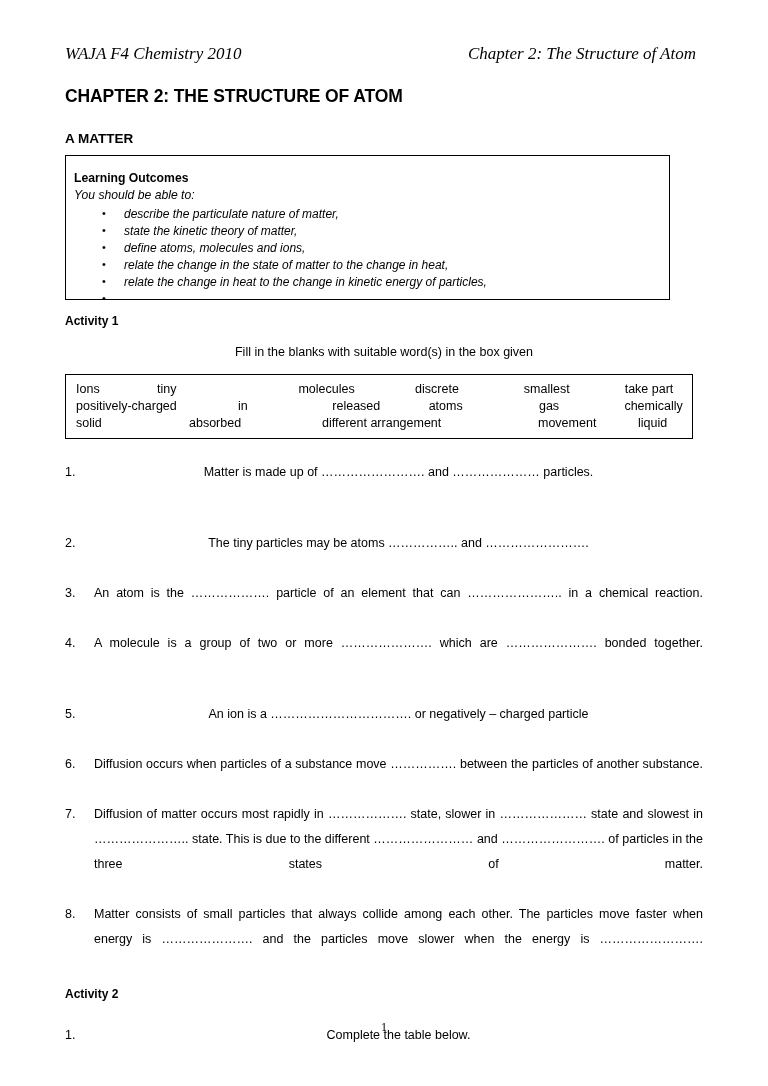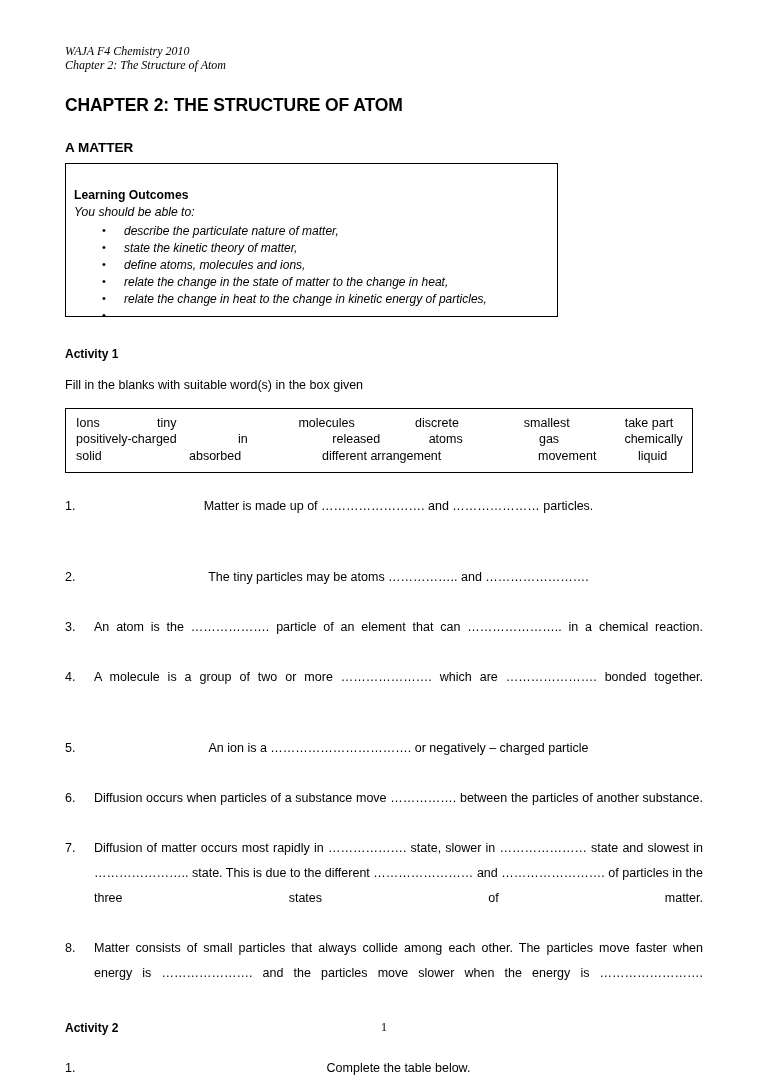--- a/index.html
+++ b/index.html
@@ -19,28 +19,27 @@
   .page {
     position: relative;
     width: 768px;
     height: 1086px;
     padding: 44px 65px 0 65px;
   }
 
   
   .runhead {
     display: flex;
-    justify-content: center;
+    justify-content: space-between;
     align-items: baseline;
     font-family: "Liberation Serif", serif;
     font-style: italic;
-    font-size: 12px;
+    font-size: 17px;
     line-height: 1.2;
     margin-bottom: 22px;
-    flex-direction: column;
   }
   .runhead .left { white-space: nowrap; }
   .runhead .right { white-space: nowrap; padding-right: 7px; }
 
   
   .chapter-title {
     font-size: 17.5px;
     font-weight: bold;
     letter-spacing: -0.1px;
     margin: 0 0 24px 0;
@@ -51,23 +50,23 @@
   .section-heading {
     font-size: 13.5px;
     font-weight: bold;
     margin: 0 0 7px 0;
     line-height: 1.2;
   }
 
   
   .lo-box {
     border: 1px solid #000;
-    width: 493px;
-    padding: 23px 8px 8px 8px;
-    margin-bottom: 30px;
+    width: 605px;
+    padding: 14px 8px 8px 8px;
+    margin-bottom: 14px;
   }
   .lo-title {
     font-size: 12.2px;
     font-weight: bold;
     line-height: 1.35;
     margin-bottom: 1px;
   }
   .lo-sub {
     font-size: 12.2px;
     font-style: italic;
@@ -99,20 +98,21 @@
   .activity-heading {
     font-size: 12px;
     font-weight: bold;
     margin: 0 0 16px 0;
     line-height: 1.2;
   }
   .instruction {
     font-size: 12.5px;
     line-height: 1.3;
     margin: 0 0 14px 0;
+    text-align: center;
   }
 
   
   .wordbank {
     border: 1px solid #000;
     width: 628px;
     padding: 6px 8px 7px 10px;
     margin-bottom: 17px;
   }
   .wb-row {

